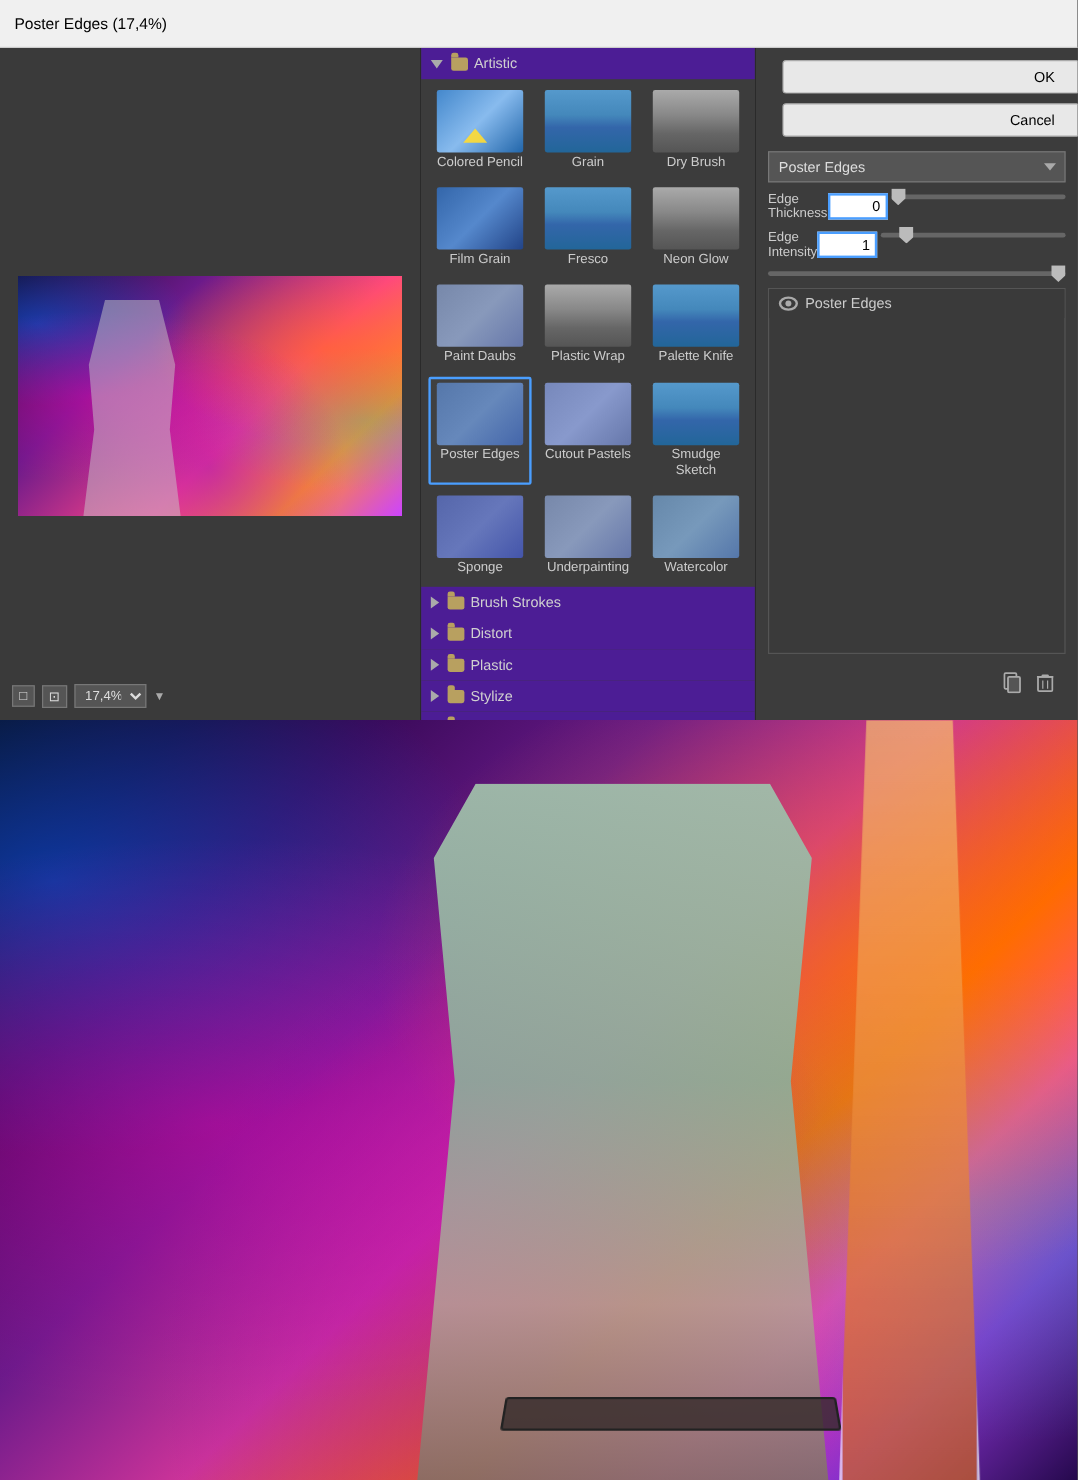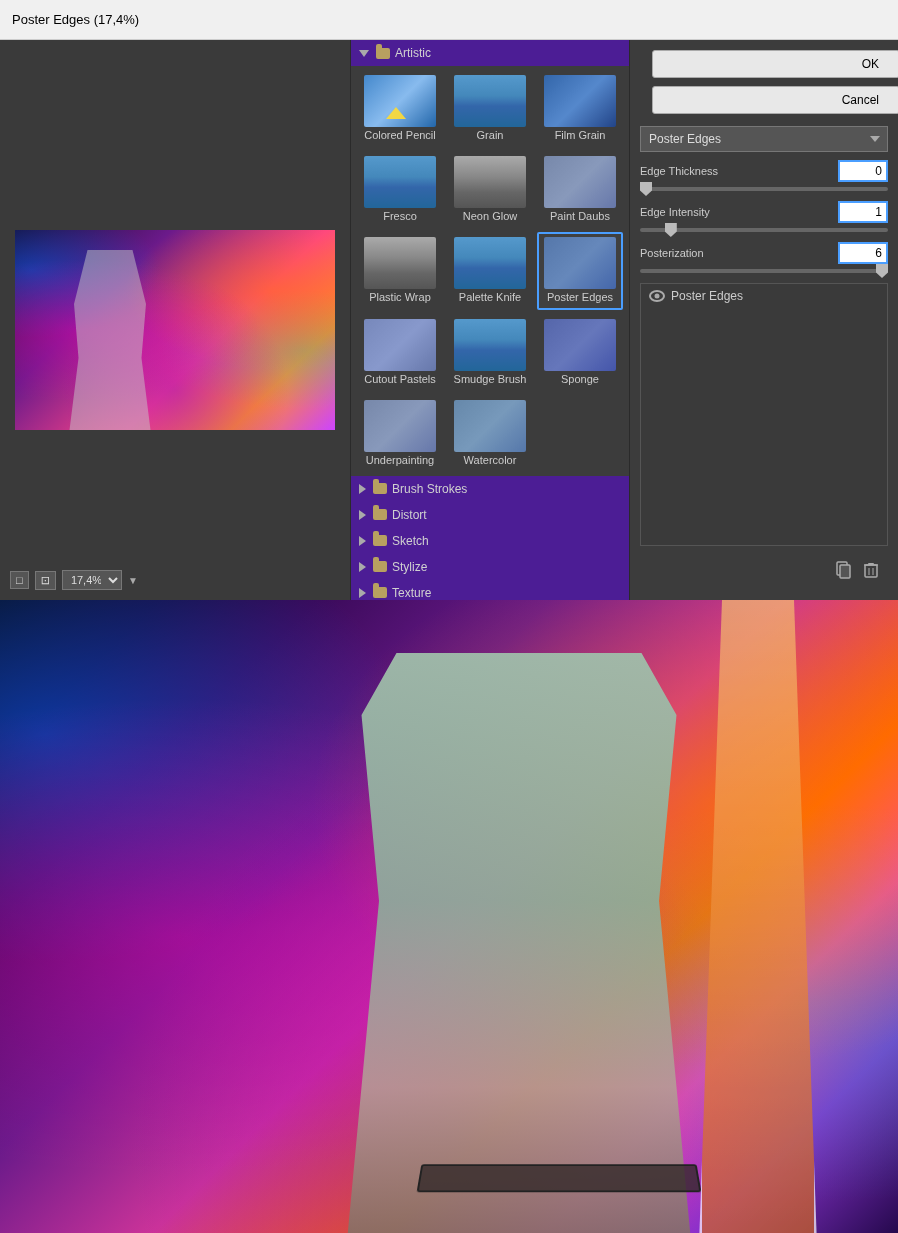--- a/index.html
+++ b/index.html
@@ -231,21 +231,21 @@
       width: 0;
       height: 0;
       border-left: 5px solid transparent;
       border-right: 5px solid transparent;
       border-top: 6px solid #aaa;
       pointer-events: none;
     }
 
     .slider-row {
       display: flex;
-      flex-direction: column;
+      flex-direction: row;
       gap: 3px;
     }
 
     .slider-row-header {
       display: flex;
       justify-content: space-between;
       align-items: center;
     }
 
     .slider-label {
@@ -460,20 +460,24 @@
           <div class="small-boat" style="position:absolute;bottom:15%;left:45%;"></div>
         </div>
         <span class="thumb-label">Colored Pencil</span>
       </div>
 
       <div class="filter-thumb">
         <div class="thumb-img thumb-sail-blue"></div>
         <span class="thumb-label">Grain</span>
       </div>
 
+      <div class="filter-thumb">
+        <div class="thumb-img thumb-gray-scene"></div>
+        <span class="thumb-label">Dry Brush</span>
+      </div>
 
       <div class="filter-thumb">
         <div class="thumb-img thumb-film-grain"></div>
         <span class="thumb-label">Film Grain</span>
       </div>
 
       <div class="filter-thumb">
         <div class="thumb-img thumb-sail-blue"></div>
         <span class="thumb-label">Fresco</span>
       </div>
@@ -503,21 +507,21 @@
         <span class="thumb-label">Poster Edges</span>
       </div>
 
       <div class="filter-thumb">
         <div class="thumb-img thumb-rough-pastels"></div>
         <span class="thumb-label">Cutout Pastels</span>
       </div>
 
       <div class="filter-thumb">
         <div class="thumb-img thumb-sail-blue"></div>
-        <span class="thumb-label">Smudge Brush</span>
+        <span class="thumb-label">Smudge Sketch</span>
       </div>
 
       <div class="filter-thumb">
         <div class="thumb-img thumb-sponge"></div>
         <span class="thumb-label">Sponge</span>
       </div>
 
       <div class="filter-thumb">
         <div class="thumb-img thumb-underpainting"></div>
         <span class="thumb-label">Underpainting</span>
@@ -538,21 +542,21 @@
 
     <div class="filter-category-header">
       <span class="arrow-right"></span>
       <span class="folder-icon"></span>
       <span>Distort</span>
     </div>
 
     <div class="filter-category-header">
       <span class="arrow-right"></span>
       <span class="folder-icon"></span>
-      <span>Sketch</span>
+      <span>Plastic</span>
     </div>
 
     <div class="filter-category-header">
       <span class="arrow-right"></span>
       <span class="folder-icon"></span>
       <span>Stylize</span>
     </div>
 
     <div class="filter-category-header">
       <span class="arrow-right"></span>
@@ -591,24 +595,20 @@
       <div class="slider-row-header">
         <span class="slider-label">Edge Intensity</span>
         <input type="text" class="slider-value-input" value="1" style="">
       </div>
       <div class="slider-track">
         <div class="slider-thumb" style="left:10%;"></div>
       </div>
     </div>
 
     <div class="slider-row">
-      <div class="slider-row-header">
-        <span class="slider-label">Posterization</span>
-        <input type="text" class="slider-value-input" value="6" style="">
-      </div>
       <div class="slider-track">
         <div class="slider-thumb" style="left:calc(100% - 12px);"></div>
       </div>
     </div>
 
     <div id="effect-display">
       <div id="effect-header">
         <div class="visibility-icon"></div>
         <span id="effect-name-display">Poster Edges</span>
       </div>

